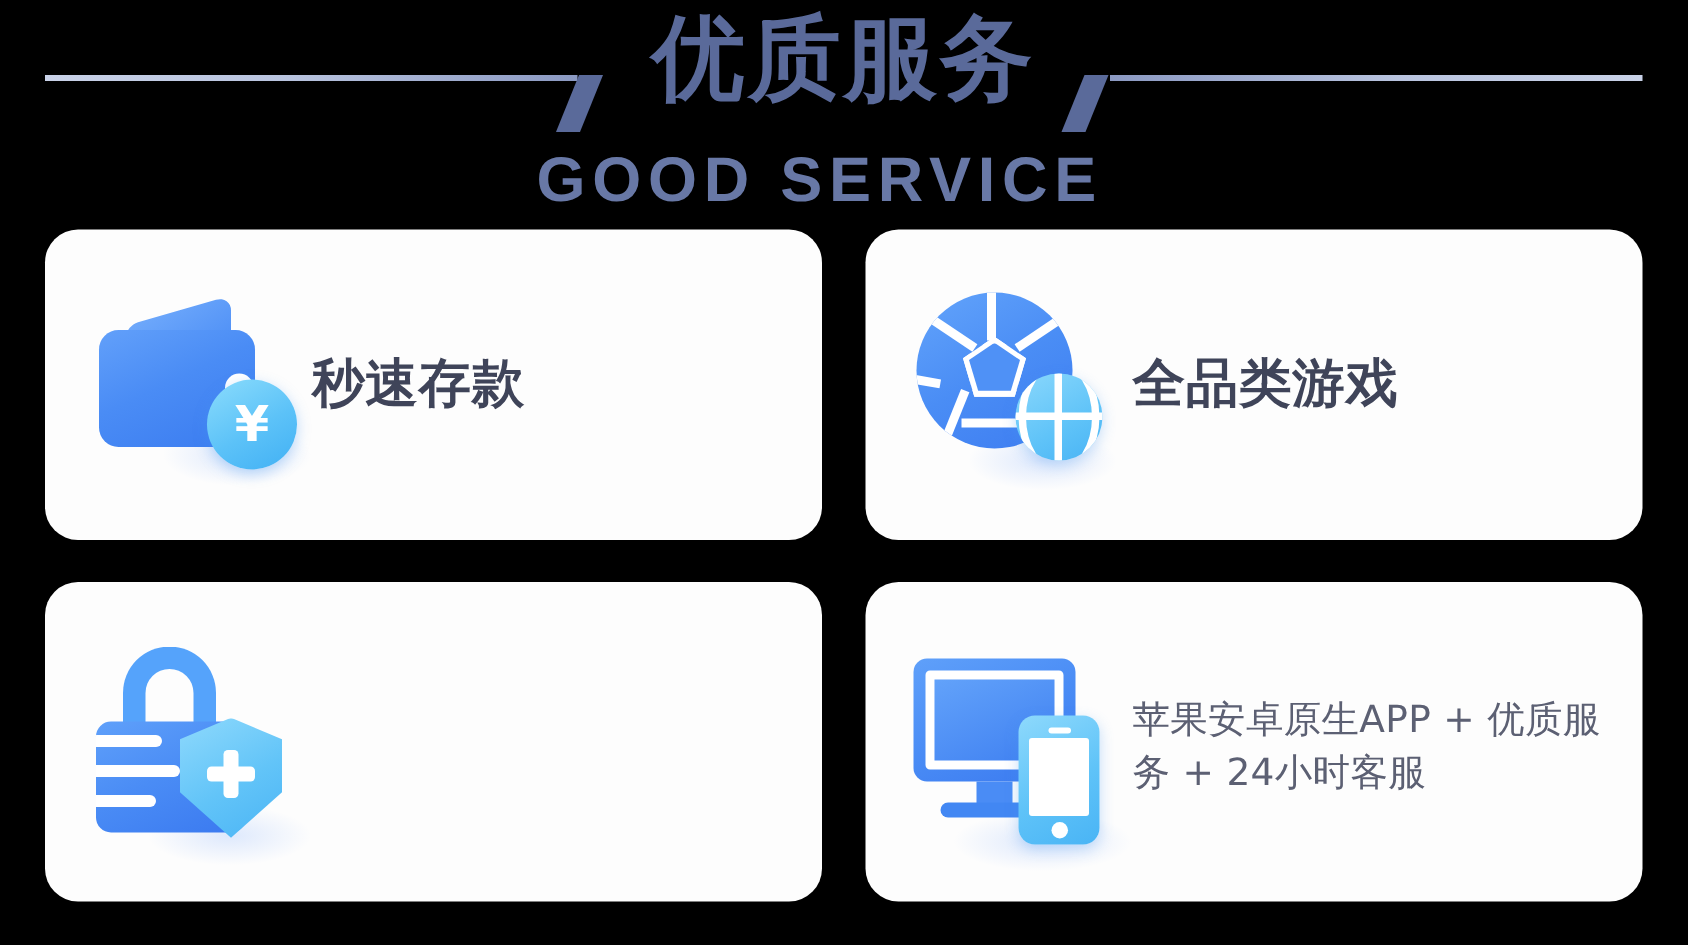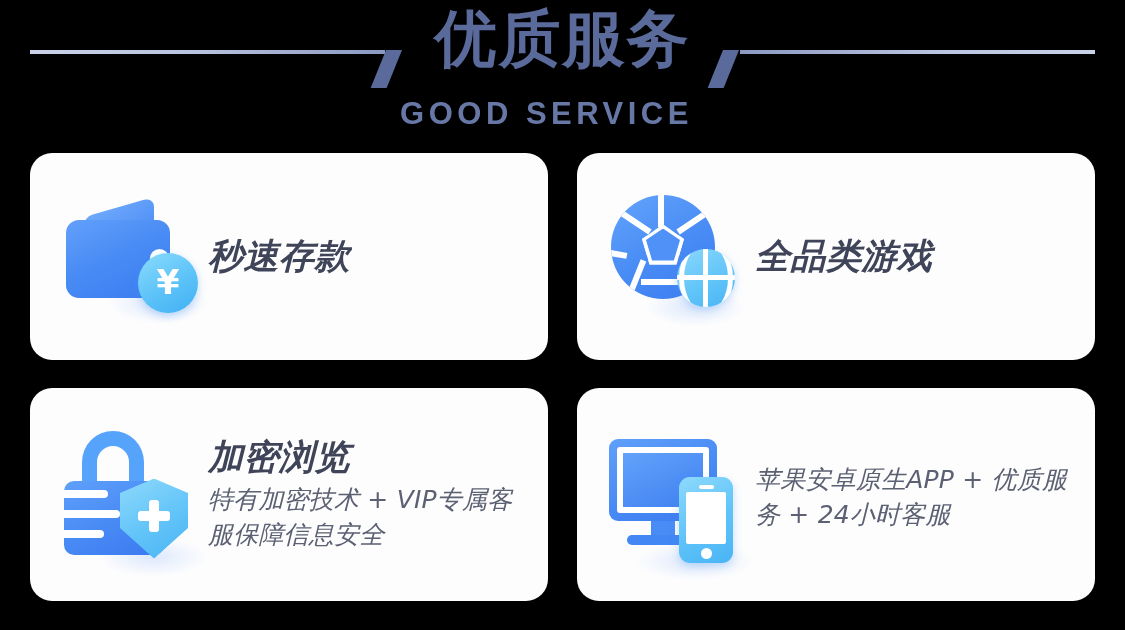--- a/index.html
+++ b/index.html
@@ -66,21 +66,21 @@
     letter-spacing: 2px;
     line-height: 1.0;
     font-family: "DejaVu Sans", "Liberation Sans", sans-serif;
   }
   .header-sub {
     position: absolute;
     left: 0;
     top: 96px;
     width: 1093px;
     text-align: center;
-    font-size: 31px;
+    font-size: 42px;
     font-weight: 700;
     color: #6878a6;
     letter-spacing: 4.5px;
     font-family: "Liberation Sans", sans-serif;
   }
 
   
   .grid {
     position: absolute;
     left: 30px;
@@ -102,21 +102,20 @@
   }
   .card-icon {
     position: relative;
     flex: 0 0 150px;
     height: 140px;
     margin-left: 28px;
   }
   .card-text {
     flex: 1 1 auto;
     padding-right: 12px;
-    font-style: italic;
   }
   .card-title {
     font-size: 35px;
     font-weight: 700;
     color: #3f4459;
     line-height: 1.15;
     letter-spacing: 0.5px;
     font-family: "DejaVu Sans", "Liberation Sans", sans-serif;
   }
   .card-desc {
@@ -415,24 +414,20 @@
       <div class="lock-shackle"></div>
       <div class="lock-body">
         <div class="lock-line ll1"></div>
         <div class="lock-line ll2"></div>
         <div class="lock-line ll3"></div>
       </div>
       <div class="shield">
         <div class="shield-cross"></div>
       </div>
     </div>
-    <div class="card-text">
-      <div class="card-title">加密浏览</div>
-      <div class="card-desc">特有加密技术 + VIP专属客服保障信息安全</div>
-    </div>
   </div>
 
   <div class="card">
     <div class="card-icon">
       <div class="glow device-glow"></div>
       <div class="monitor">
         <div class="monitor-screen"></div>
       </div>
       <div class="monitor-neck"></div>
       <div class="monitor-base"></div>

